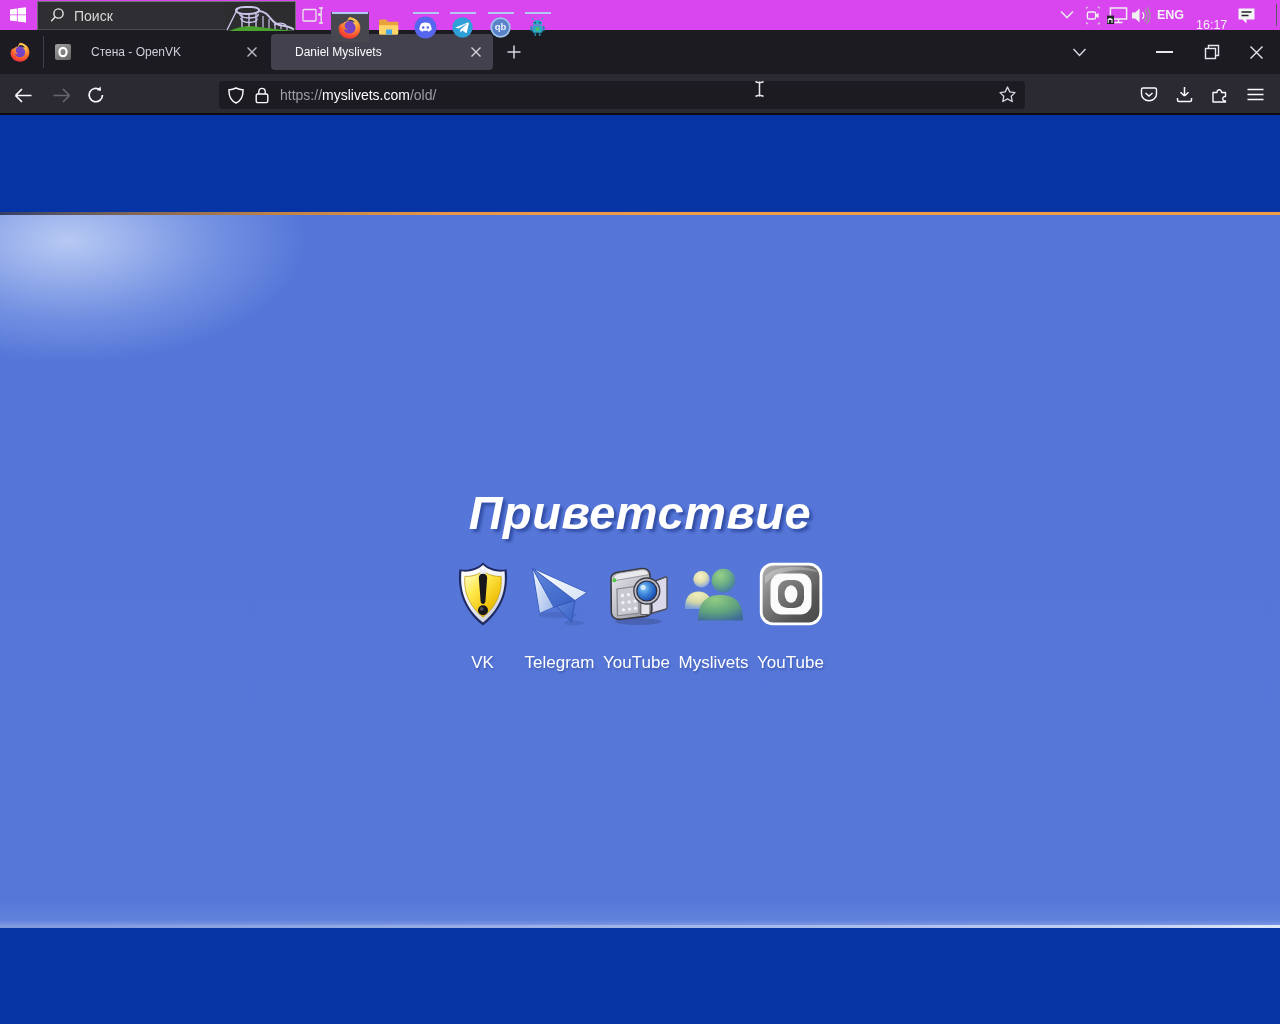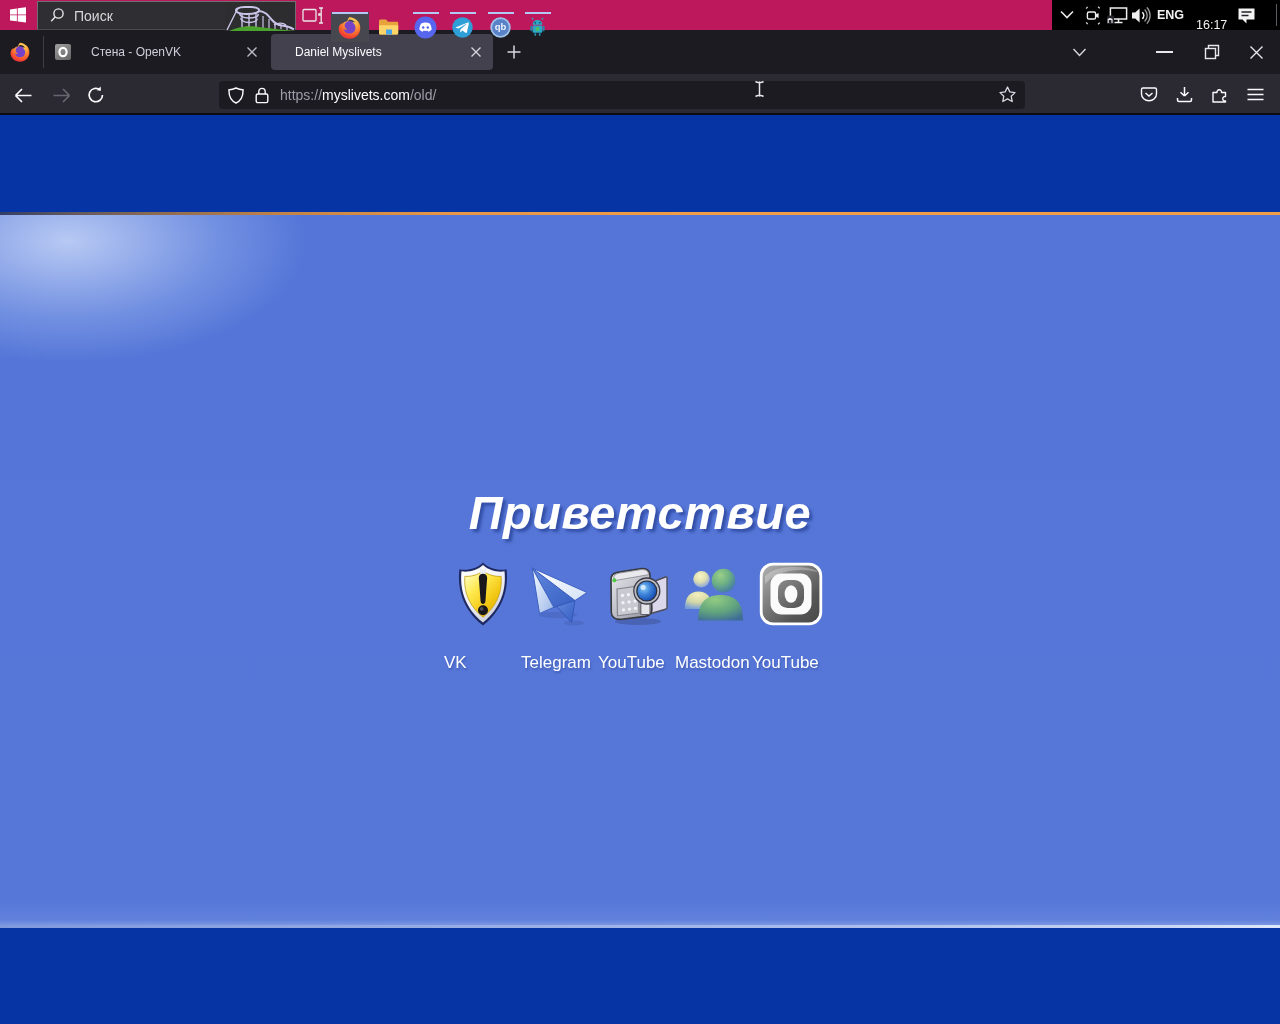--- a/index.html
+++ b/index.html
@@ -2,21 +2,21 @@
 <html><head>
 <meta charset="utf-8">
 <style>
   * { margin:0; padding:0; box-sizing:border-box; }
   html,body { width:1280px; height:1024px; overflow:hidden; background:#000;
     font-family:"Liberation Sans", sans-serif; }
   .abs { position:absolute; }
   #screen { position:relative; width:1280px; height:1024px; }
 
   
-  #taskbar { position:absolute; left:0; top:0; width:1052px; height:30px; background:#be185d; }
+  #taskbar { position:absolute; left:0; top:0; width:1280px; height:30px; background:#d946ef; }
   #searchbox { position:absolute; left:37px; top:1px; width:259px; height:29px;
     background:#2e2e33; border:1px solid #6f6f74; border-bottom-color:#4a4a4f; }
   #searchbox .stext { position:absolute; left:36px; top:6px; color:#d8d8d8; font-size:14px; }
   #doodle { position:absolute; right:0; top:0; width:70px; height:29px; background:#2d2d2f; overflow:hidden; }
   .tile { position:absolute; top:12px; height:30px; width:38px; }
   .tile.active { background:#474750; }
   .ind { position:absolute; top:0; left:6px; right:6px; height:2px; background:#b3c8f2; }
   .tile.active .ind { left:1px; right:1px; }
 
   
@@ -42,21 +42,21 @@
       linear-gradient(to bottom, #5576d8 0%, #5677d8 96.5%, #6181dc 99.3%, #7a95e2 100%);
   }
   #lightline { position:absolute; left:0; top:810px; width:1280px; height:3px;
     background:linear-gradient(to right,#7f99dd 0%, #97ace3 35%, #aebfec 70%, #c7d4f3 90%, #dfe8fa 100%); }
   #band-bottom { position:absolute; left:0; top:813px; width:1280px; height:96px; background:#0634a4; }
 
   #title { position:absolute; left:0; top:370px; width:1280px; text-align:center;
     font-size:47px; font-weight:bold; font-style:italic; color:#ffffff;
     text-shadow:3px 3px 3px rgba(40,65,150,0.75); letter-spacing:0.5px; }
   #iconrow { position:absolute; left:444px; top:447px; width:385px; height:120px; }
-  .cell { position:absolute; top:0; width:77px; text-align:left; }
+  .cell { position:absolute; top:0; width:77px; text-align:center; }
   .cell svg.big { width:64px; height:64px; display:block; margin:0 auto; }
   .cell .lbl { display:block; margin-top:27px; font-size:17px; color:#ffffff;
     text-shadow:1px 2px 2px rgba(50,70,150,0.55); }
 </style>
 </head>
 <body>
 <div id="screen">
 
   <div id="page">
     <div id="band-top"></div>
@@ -182,21 +182,21 @@
                 <stop offset="0.5" stop-color="#60a37e"></stop>
               <stop offset="0.85" stop-color="#417097"></stop>
                 <stop offset="1" stop-color="#3a6890"></stop>
             </radialGradient>
           </defs>
           <circle cx="19.5" cy="17.3" r="8.2" fill="url(#bhd1)"></circle>
           <path d="M2.8 47 C2.8 34.5 8.5 29.5 16.5 29.5 C24.5 29.5 30 34.5 30 47 Z" fill="url(#bbd1)"></path>
           <circle cx="41.5" cy="18.6" r="11.8" fill="url(#bhd2)"></circle>
           <path d="M16 58.5 C16 41 23.5 33 38.5 33 C53.5 33 61 41 61 58.5 Z" fill="url(#bbd2)"></path>
         </svg>
-        <span class="lbl">Mastodon</span>
+        <span class="lbl">Myslivets</span>
       </div>
       <div class="cell" style="left:308px">
         <svg class="big" viewBox="0 0 64 64">
           <defs>
             <linearGradient id="ovk1" x1="0.08" y1="0.08" x2="0.92" y2="0.95">
               <stop offset="0" stop-color="#a6a6a6"></stop>
                 <stop offset="0.35" stop-color="#7e7e7e"></stop>
               <stop offset="0.75" stop-color="#565656"></stop>
                 <stop offset="1" stop-color="#4c4c4c"></stop>
             </linearGradient>

